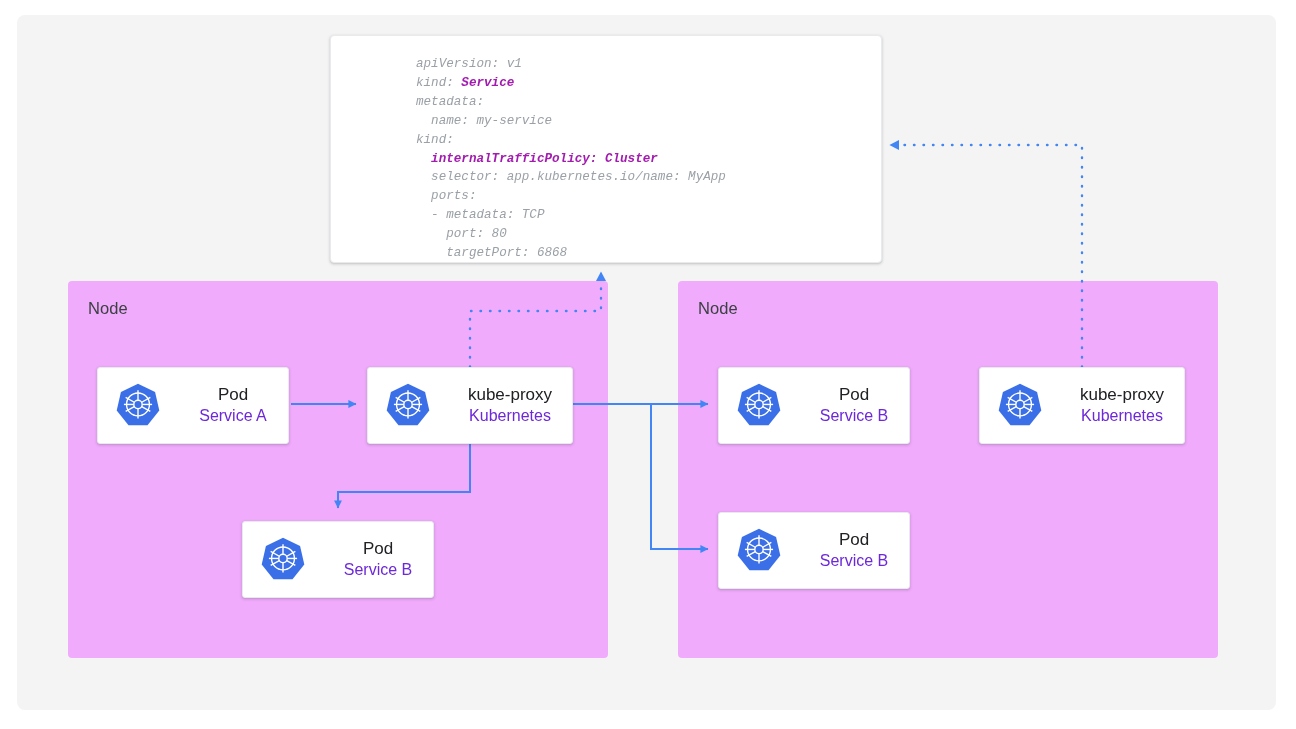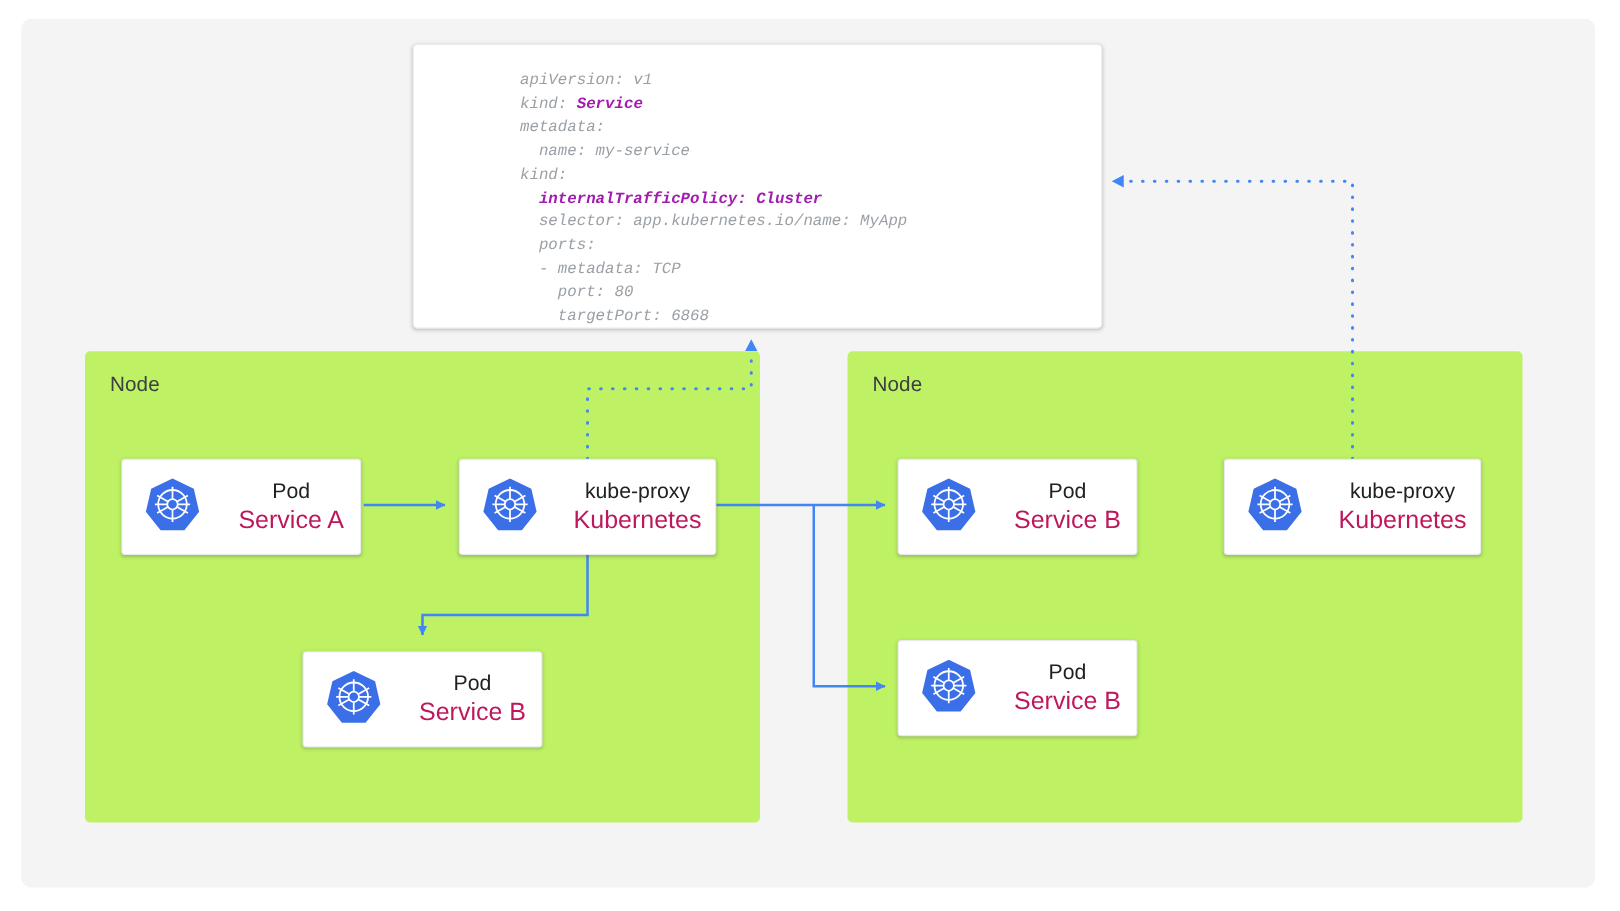--- a/index.html
+++ b/index.html
@@ -19,21 +19,21 @@
     position: absolute;
     left: 17px;
     top: 15px;
     width: 1259px;
     height: 695px;
     background: #f4f4f4;
     border-radius: 8px;
   }
   .node-panel {
     position: absolute;
-    background: #bef264;
+    background: #f0abfc;
     border-radius: 4px;
   }
   .node-label {
     position: absolute;
     left: 20px;
     top: 18px;
     font-size: 16.5px;
     color: #3c4043;
     letter-spacing: .1px;
   }
@@ -60,22 +60,22 @@
     justify-content: center;
     padding-right: 6px;
   }
   .card-title {
     font-size: 17px;
     color: #202124;
     line-height: 1.28;
     white-space: nowrap;
   }
   .card-sub {
-    font-size: 20px;
-    color: #be185d;
+    font-size: 16px;
+    color: #6d28d9;
     line-height: 1.28;
     white-space: nowrap;
   }
   .yaml-box {
     position: absolute;
     left: 330px;
     top: 35px;
     width: 552px;
     height: 228px;
     background: #ffffff;

